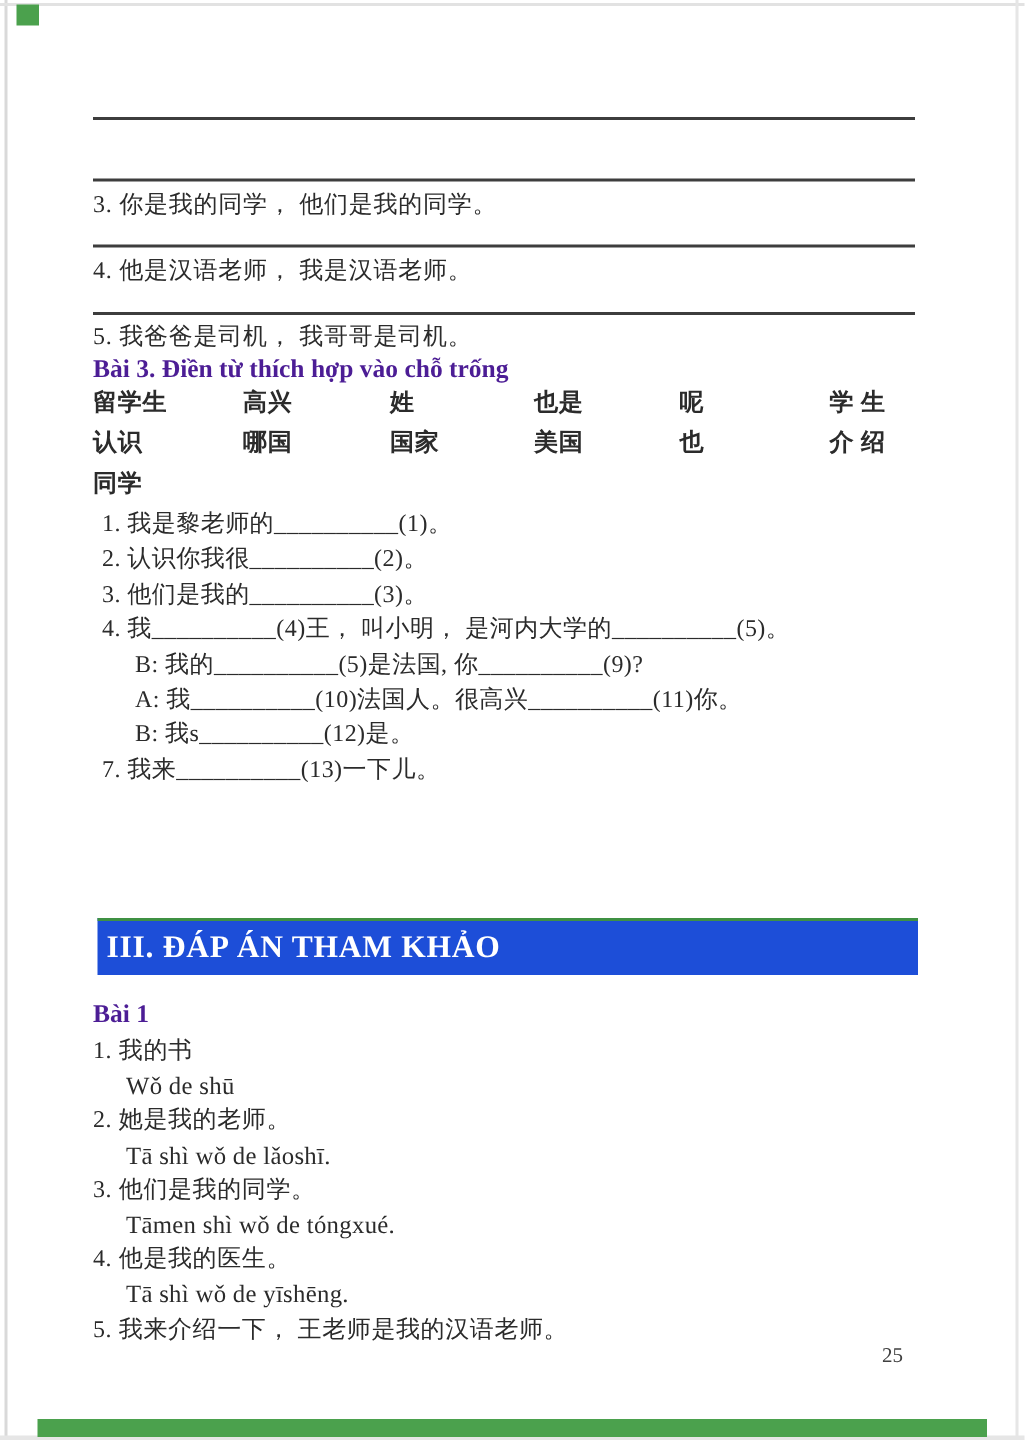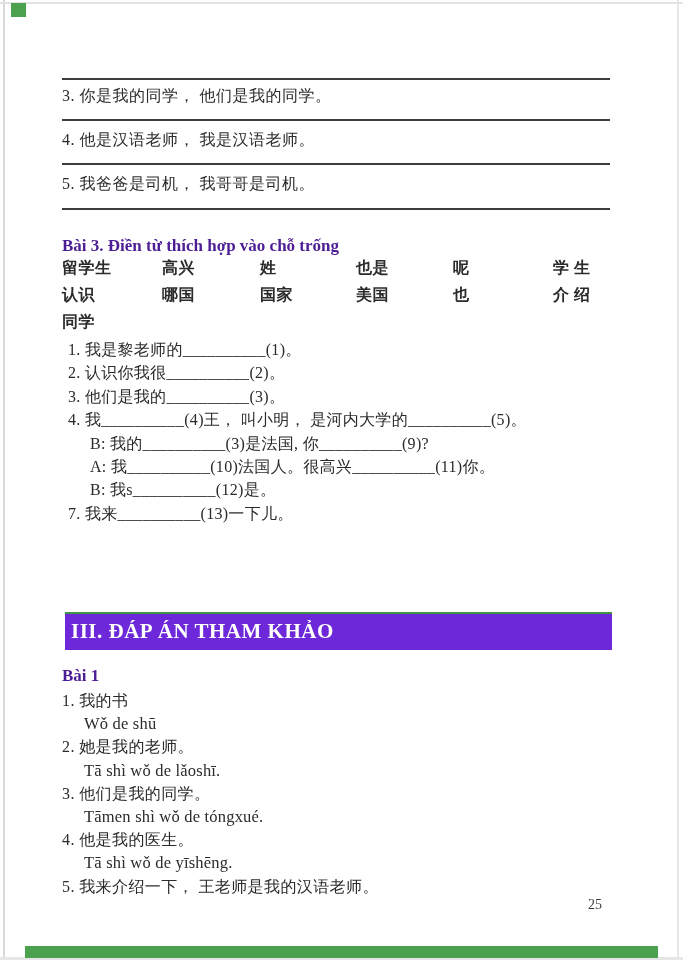--- a/index.html
+++ b/index.html
@@ -9,36 +9,36 @@
   }
   
   .edge{position:absolute;background:#d9d9d9;}
   .edge-left{left:3px;top:0;width:2px;height:960px;}
   .edge-top{left:0;top:2px;width:683px;height:2px;background:#e2e2e2;}
   .edge-right{right:4px;top:0;width:2px;height:960px;background:#e6e6e6;}
   .edge-bottom{left:0;bottom:0;width:683px;height:3px;background:#e6e6e6;}
   .corner-green{position:absolute;left:11px;top:3px;width:15px;height:14px;background:#4ba14d;}
   .footer-bar{position:absolute;left:25px;top:946px;width:633px;height:12px;background:#4ba14d;}
 
-  .cn{font-size:16px;letter-spacing:0.5px;}
+  .cn{font-size:16px;letter-spacing:0.5px;margin-top:40px;}
   .rule{position:absolute;left:62px;width:548px;height:2px;background:#3d3d3d;}
   .ex-item{position:absolute;left:62px;width:560px;}
 
   .green-head{position:absolute;left:62px;font-weight:bold;font-size:17px;color:#4c1d95;
     font-family:"Liberation Serif","DejaVu Serif",serif;}
 
   .wordbank{position:absolute;left:62px;top:258px;width:548px;display:grid;
     grid-template-columns:100px 98px 96px 97px 100px 1fr;grid-auto-rows:27px;font-weight:bold;}
   .wordbank .cell{font-size:16px;letter-spacing:0.5px;}
 
   .fill-lines{position:absolute;left:68px;top:338px;width:580px;}
   .fill-line{font-size:16px;line-height:23.4px;letter-spacing:0.3px;white-space:nowrap;}
   .fill-line.indent{padding-left:22px;}
 
-  .banner{position:absolute;left:65px;top:612px;width:547px;height:38px;background:#6d28d9;
+  .banner{position:absolute;left:65px;top:612px;width:547px;height:38px;background:#1d4ed8;
     border-top:2px solid #3f9143;box-sizing:border-box;}
   .banner-text{color:#ffffff;font-weight:bold;font-size:21px;line-height:35px;padding-left:6px;
     letter-spacing:0.5px;font-family:"Liberation Serif","DejaVu Serif",serif;}
 
   .answers{position:absolute;left:62px;top:689px;width:580px;}
   .ans-line{font-size:16px;line-height:23.2px;letter-spacing:0.4px;white-space:nowrap;}
   .ans-line.pinyin{padding-left:22px;letter-spacing:0.2px;font-size:16.5px;}
 
   .page-num{position:absolute;left:588px;top:897px;font-size:14px;color:#404040;}
 </style>
@@ -76,21 +76,21 @@
   <div class="cell">也</div>
   <div class="cell">介 绍</div>
   <div class="cell">同学</div>
 </div>
 
 <div class="fill-lines">
   <div class="fill-line">1. 我是黎老师的__________(1)。</div>
   <div class="fill-line">2. 认识你我很__________(2)。</div>
   <div class="fill-line">3. 他们是我的__________(3)。</div>
   <div class="fill-line">4. 我__________(4)王， 叫小明， 是河内大学的__________(5)。</div>
-  <div class="fill-line indent">B: 我的__________(3)是法国, 你__________(9)?</div>
+  <div class="fill-line indent">B: 我的__________(5)是法国, 你__________(9)?</div>
   <div class="fill-line indent">A: 我__________(10)法国人。很高兴__________(11)你。</div>
   <div class="fill-line indent">B: 我s__________(12)是。</div>
   <div class="fill-line">7. 我来__________(13)一下儿。</div>
 </div>
 
 <div class="banner">
   <div class="banner-text">III. ĐÁP ÁN THAM KHẢO</div>
 </div>
 
 <div class="green-head" style="top:666px">Bài 1</div>

